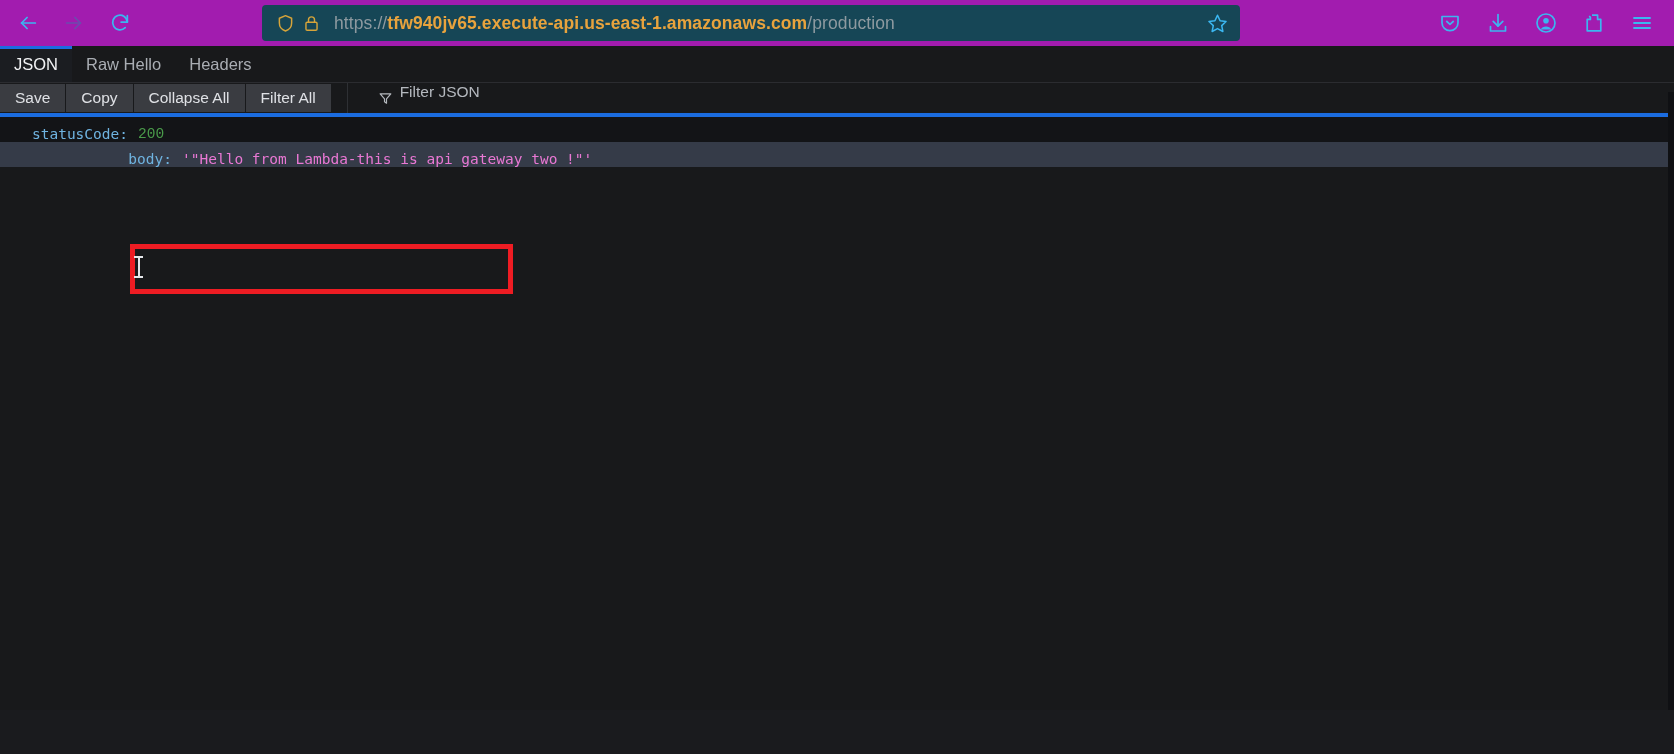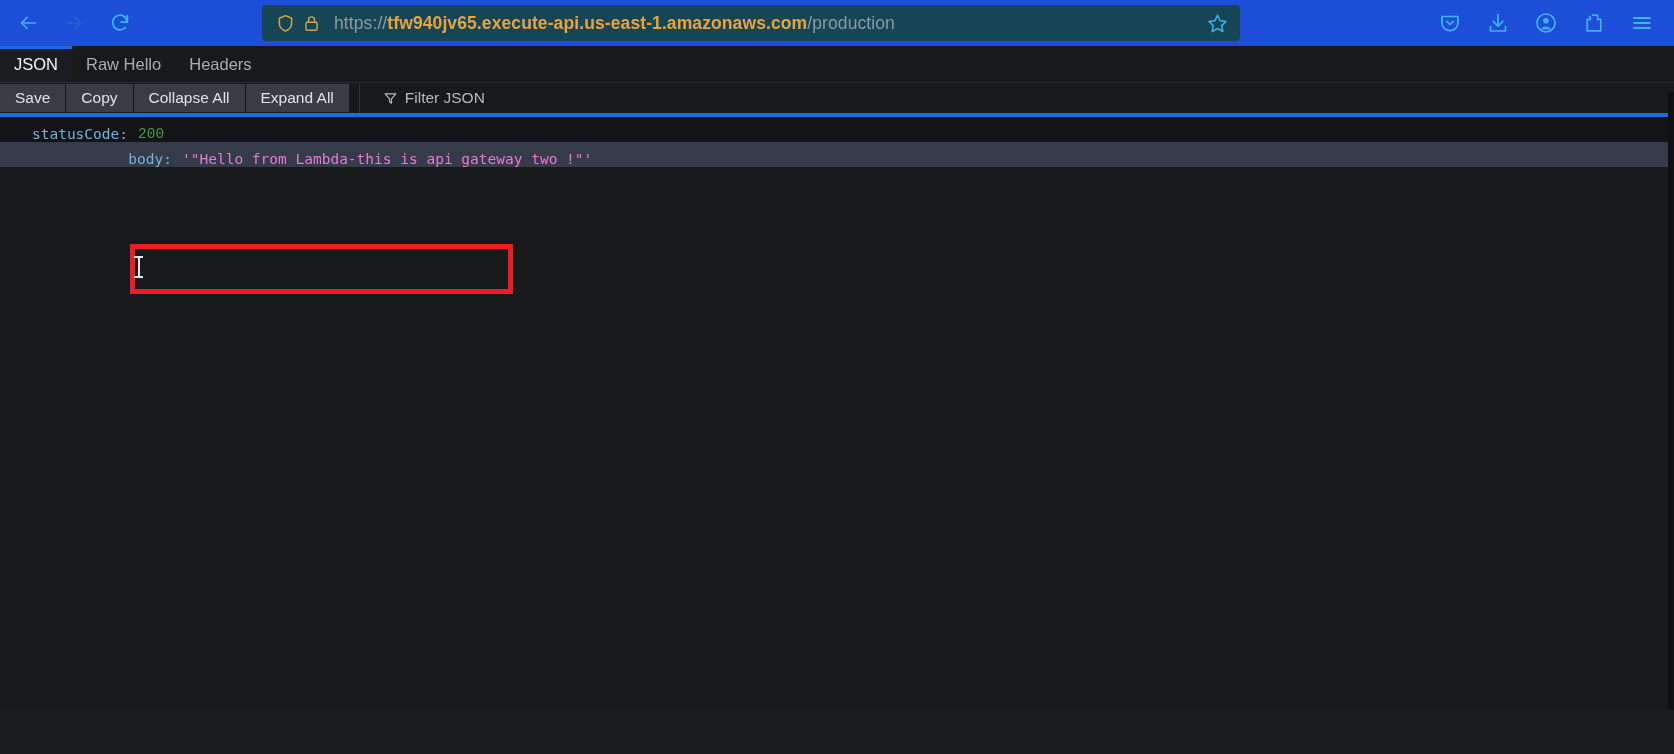--- a/index.html
+++ b/index.html
@@ -9,21 +9,21 @@
     background: #0c0f14;
     font-family: "Liberation Sans", sans-serif;
     overflow: hidden;
   }
 
   
   .nav-toolbar {
     position: absolute;
     top: 0; left: 0;
     width: 1674px; height: 46px;
-    background: #1d4ed8;
+    background: #a21caf;
     display: flex;
     align-items: center;
   }
   .nav-btns {
     display: flex;
     align-items: center;
     gap: 10px;
     padding-left: 10px;
   }
   .nav-btn {
@@ -132,24 +132,23 @@
     margin: 1px 1px 1px 0;
     background: #3a3c41;
     color: #dfe1e5;
     font-size: 15.5px;
     border: none;
     white-space: nowrap;
   }
   .filter-wrap {
     flex: 1 1 auto;
     display: flex;
-    align-items: center;
-    padding-left: 23px;
+    padding-left: 30px;
     border-left: 1px solid #2e3034;
-    margin-left: 9px;
+    margin-left: 15px;
     background: #18191b;
   }
   .filter-icon { margin-right: 7px; display: flex; align-items: center; }
   .filter-placeholder {
     font-size: 15.5px;
     color: #b5b9bf;
   }
 
   .blue-rule {
     height: 4px;
@@ -325,21 +324,21 @@
     </div>
     <div class="tab">
       <span>Headers</span>
     </div>
   </div>
 
   <div class="actionbar">
     <button class="act-btn">Save</button>
     <button class="act-btn">Copy</button>
     <button class="act-btn">Collapse All</button>
-    <button class="act-btn">Expand All</button>
+    <button class="act-btn">Filter All</button>
     <div class="filter-wrap">
       <span class="filter-icon">
         <svg width="15" height="15" viewBox="0 0 24 24" fill="none" stroke="#b5b9bf" stroke-width="1.9" stroke-linejoin="round">
           <polygon points="3.5,4.5 20.5,4.5 13.6,12.6 13.6,19.5 10.4,17.3 10.4,12.6"></polygon>
         </svg>
       </span>
       <span class="filter-placeholder">Filter JSON</span>
     </div>
   </div>
 

